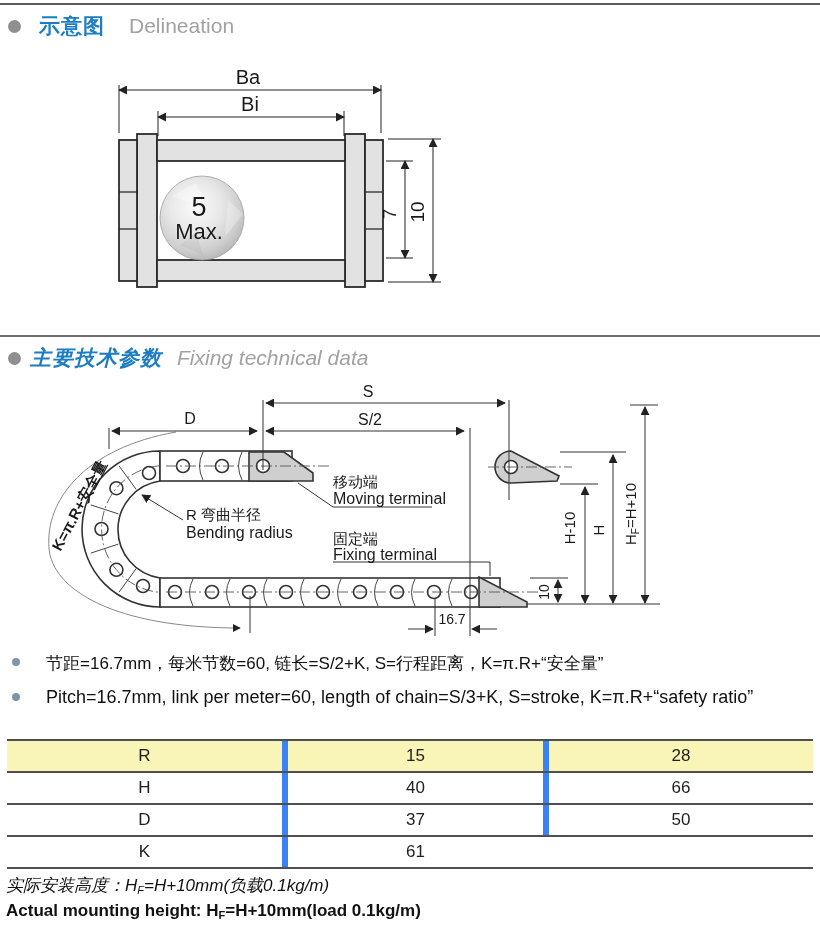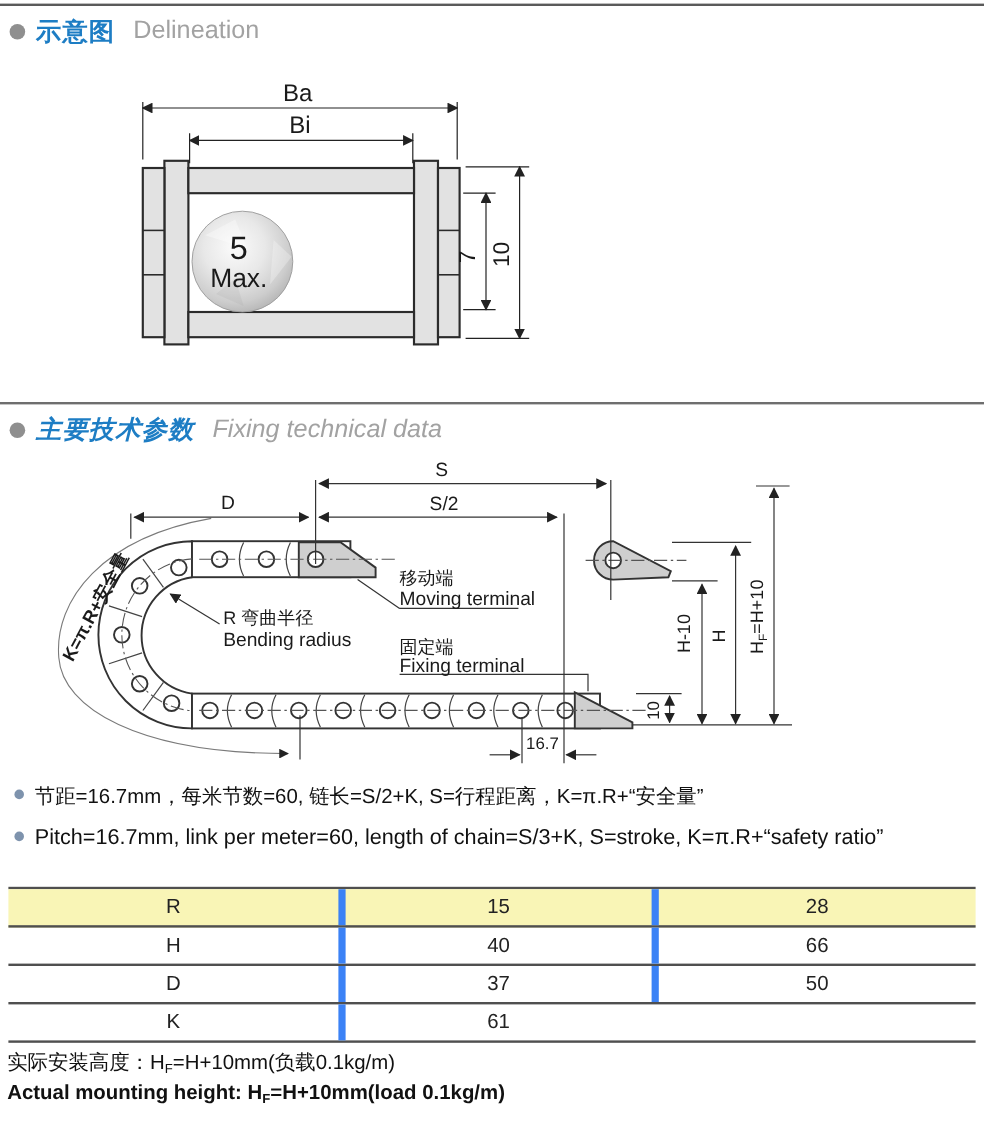--- a/index.html
+++ b/index.html
@@ -4,42 +4,42 @@
 <style>
   html,body{margin:0;padding:0;background:#fff;}
   .page{position:relative;width:820px;height:940px;background:#fff;overflow:hidden;
         font-family:"Liberation Sans","DejaVu Sans",sans-serif;color:#1c1c1c;}
   .hr-top{position:absolute;left:0;right:0;top:3px;height:2px;background:#5a5a5a;}
   .hr-sec{position:absolute;left:0;right:0;top:335px;height:2px;background:#6e6e6e;}
   .sec-head{position:absolute;left:8px;display:flex;align-items:center;gap:9px;}
   .sec-head .dot{width:13px;height:13px;border-radius:50%;background:#8f8f8f;flex:0 0 auto;}
   .sec-head .zh{font-size:21px;font-weight:700;color:#1d7dc4;letter-spacing:1px;}
   .sec-head .en{font-size:21px;color:#a2a2a2;margin-left:6px;}
-  .note{position:absolute;left:12px;display:flex;align-items:flex-start;gap:9px;}
+  .note{position:absolute;left:12px;display:flex;align-items:flex-start;gap:26px;}
   .note .ndot{width:8px;height:8px;border-radius:50%;background:#7e93ad;margin-top:6px;flex:0 0 auto;}
   .note .ntext{font-size:17px;color:#111;}
   .note.en .ntext{font-size:18px;}
   .spec-table{position:absolute;left:7px;top:739px;width:806px;border-top:2px solid #4f4f4f;}
   .trow{display:grid;grid-template-columns:275px 261px 270px;border-bottom:2px solid #4f4f4f;}
   .tcell{height:30px;line-height:30px;text-align:center;font-size:17px;color:#222;}
   .trow .tcell + .tcell{border-left:6px solid #3b82f6;}
   .trow.hdr{background:#f9f5b6;}
   .footer-line{position:absolute;left:6px;font-size:17px;color:#111;}
   .footer-line .sub{font-size:11px;vertical-align:-3px;}
   svg{position:absolute;overflow:visible;}
   svg text{font-family:"Liberation Sans","DejaVu Sans",sans-serif;fill:#1a1a1a;}
 </style>
 </head>
 <body>
 
 <div class="page">
 
   <div class="hr-top"></div>
 
-  <div class="sec-head" style="top:12px;">
+  <div class="sec-head" style="top:12px;gap:18px;">
     <span class="dot"></span>
     <span class="zh">示意图</span>
     <span class="en">Delineation</span>
   </div>
 
   <svg style="left:60px;top:55px;" width="420" height="255" viewBox="60 55 420 255">
     <defs>
       <radialGradient id="ballGrad" cx="42%" cy="36%" r="68%">
         <stop offset="0%" stop-color="#fbfbfb"></stop>
         <stop offset="45%" stop-color="#e8e8e8"></stop>
@@ -229,16 +229,16 @@
       <div class="tcell">D</div>
       <div class="tcell">37</div>
       <div class="tcell">50</div>
     </div>
     <div class="trow">
       <div class="tcell">K</div>
       <div class="tcell">61</div>
     </div>
   </div>
 
-  <div class="footer-line" style="top:874px;"><span>实际安装高度：H</span><span class="sub">F</span><span>=H+10mm(负载0.1kg/m)</span></div>
+  <div class="footer-line" style="top:874px;font-style:italic;"><span>实际安装高度：H</span><span class="sub">F</span><span>=H+10mm(负载0.1kg/m)</span></div>
   <div class="footer-line" style="top:901px;font-weight:bold;"><span>Actual mounting height: H</span><span class="sub">F</span><span>=H+10mm(load 0.1kg/m)</span></div>
 
 </div>
 
 </body></html>

